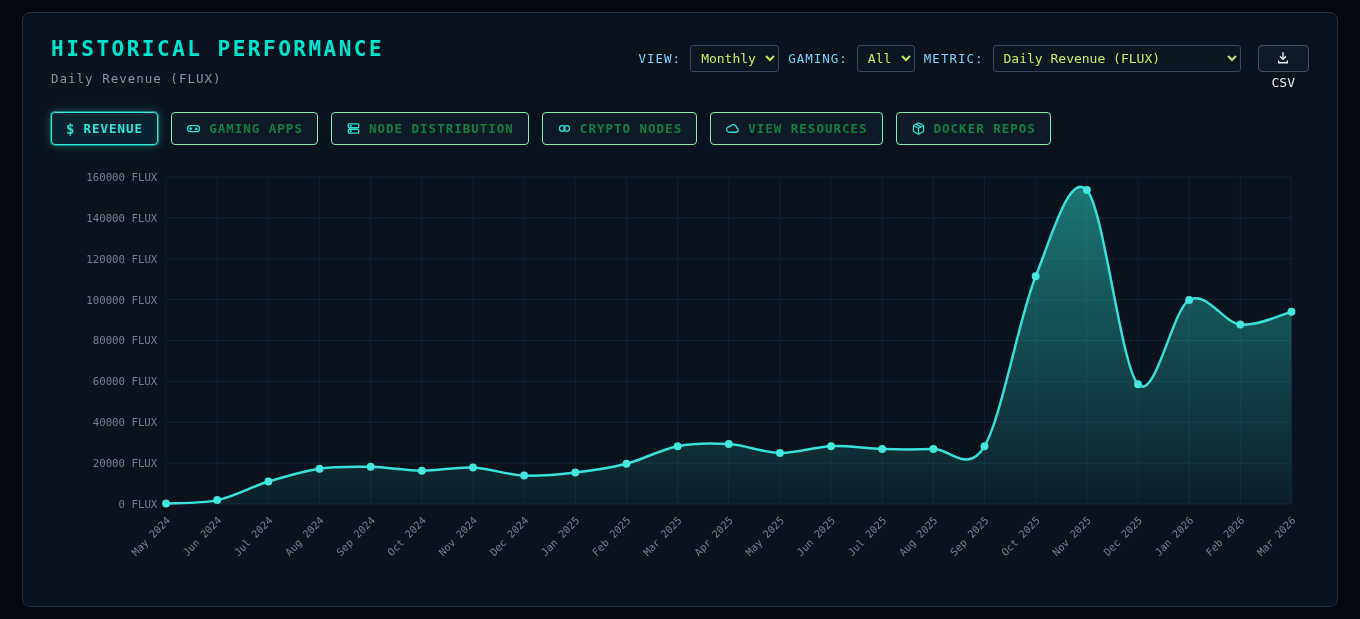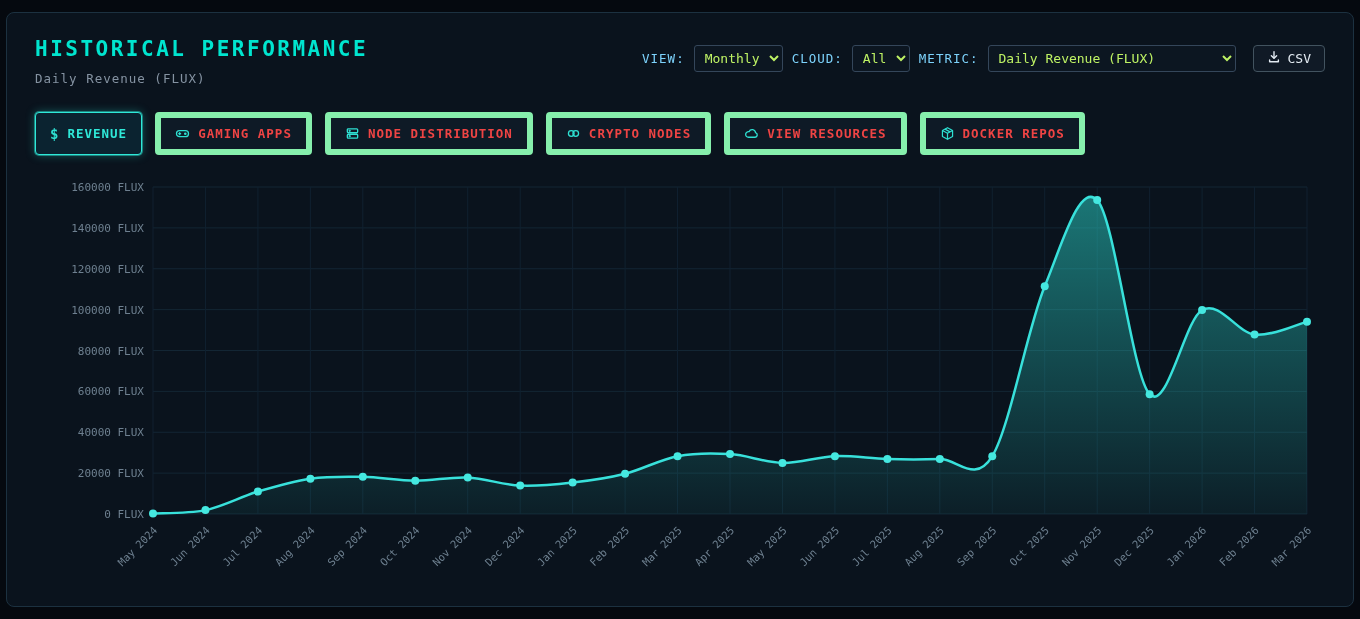--- a/index.html
+++ b/index.html
@@ -3,21 +3,21 @@
 <meta charset="utf-8">
 <style>
   * { box-sizing: border-box; margin: 0; padding: 0; }
   html, body {
     width: 1360px; height: 619px;
     background: #05090f;
     font-family: "DejaVu Sans Mono", "Liberation Mono", monospace;
     overflow: hidden;
   }
   .card {
-    margin: 12px 6px;
+    margin: 12px 22px;
     height: 595px;
     background: #0a131d;
     border: 1px solid #1c3140;
     border-radius: 8px;
     padding: 24px 28px 10px 28px;
   }
   .header-row {
     display: flex;
     justify-content: space-between;
     align-items: flex-start;
@@ -63,34 +63,35 @@
     background: #101a26;
     color: #e2eaf1;
     border: 1px solid #42535f;
     border-radius: 4px;
     font-family: "DejaVu Sans Mono", monospace;
     font-size: 13px;
     padding: 5px 13px;
     height: 27px;
     margin-left: 8px;
     cursor: pointer;
+    flex-direction: column;
   }
   .tabs {
     display: flex;
     gap: 13px;
     margin-top: 26px;
   }
   .tab {
     display: flex;
     align-items: center;
     gap: 8px;
     background: #0e1a26;
-    border: 6px solid #86efac;
+    border: 1px solid #86efac;
     border-radius: 4px;
-    color: #ef4444;
+    color: #15803d;
     font-family: "DejaVu Sans Mono", monospace;
     font-size: 12.5px;
     font-weight: bold;
     letter-spacing: 1px;
     padding: 8px 14px;
     cursor: pointer;
   }
   .tab .ticon { color: #2ee0d2; display: inline-flex; }
   .tab.active {
     color: #2fe8d8;
@@ -112,21 +113,21 @@
       <div class="page-title">HISTORICAL PERFORMANCE</div>
       <div class="page-subtitle">Daily Revenue (FLUX)</div>
     </div>
 
     <div class="controls">
       <span class="ctl-label">VIEW:</span>
       <select class="ctl-select">
         <option>Monthly</option>
       </select>
 
-      <span class="ctl-label">CLOUD:</span>
+      <span class="ctl-label">GAMING:</span>
       <select class="ctl-select">
         <option>All</option>
       </select>
 
       <span class="ctl-label">METRIC:</span>
       <select class="ctl-select metric">
         <option>Daily Revenue (FLUX)</option>
       </select>
 
       <button class="csv-button">

